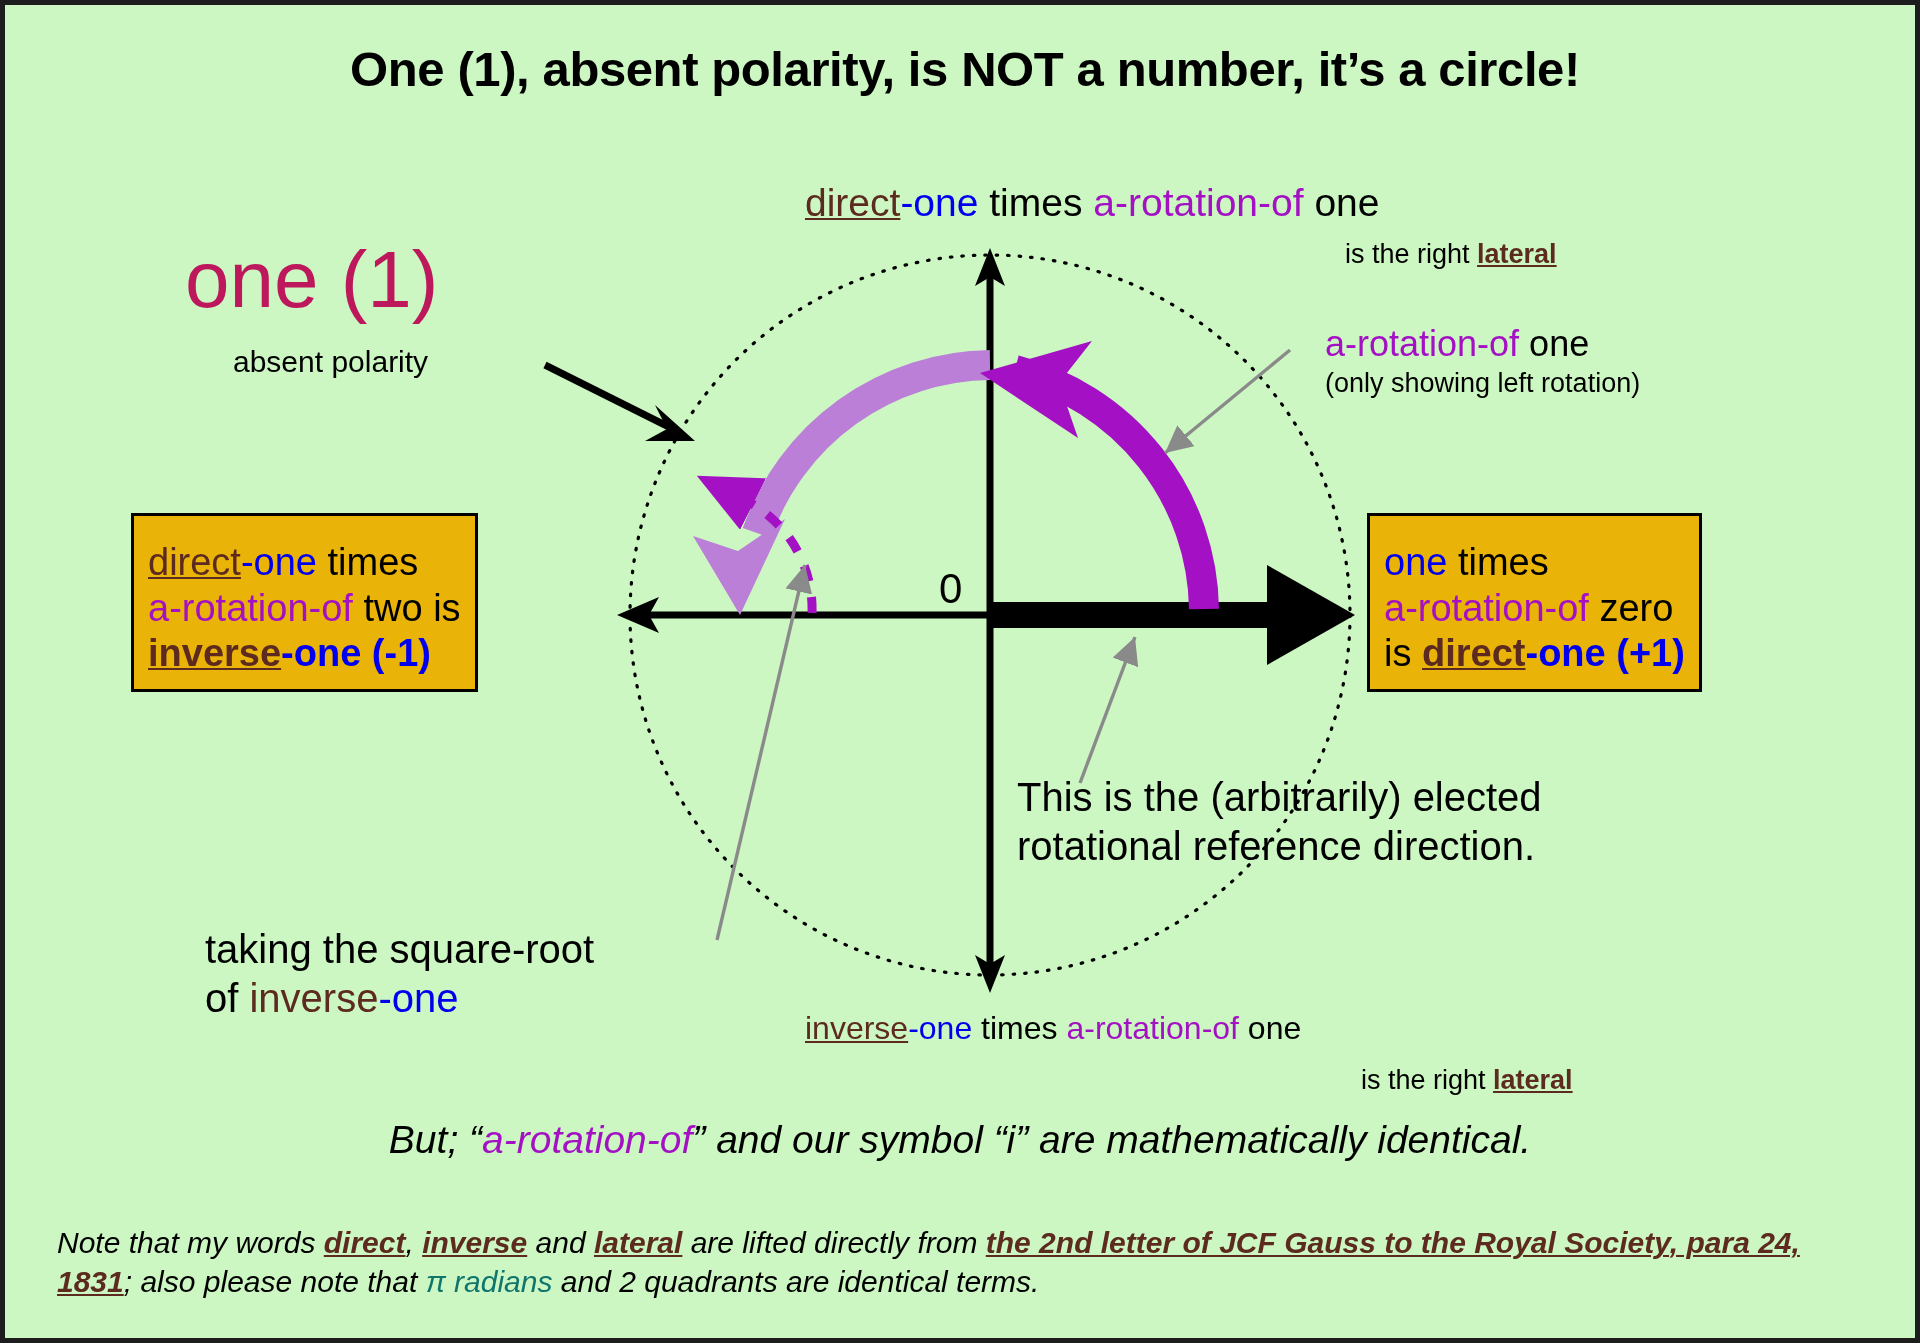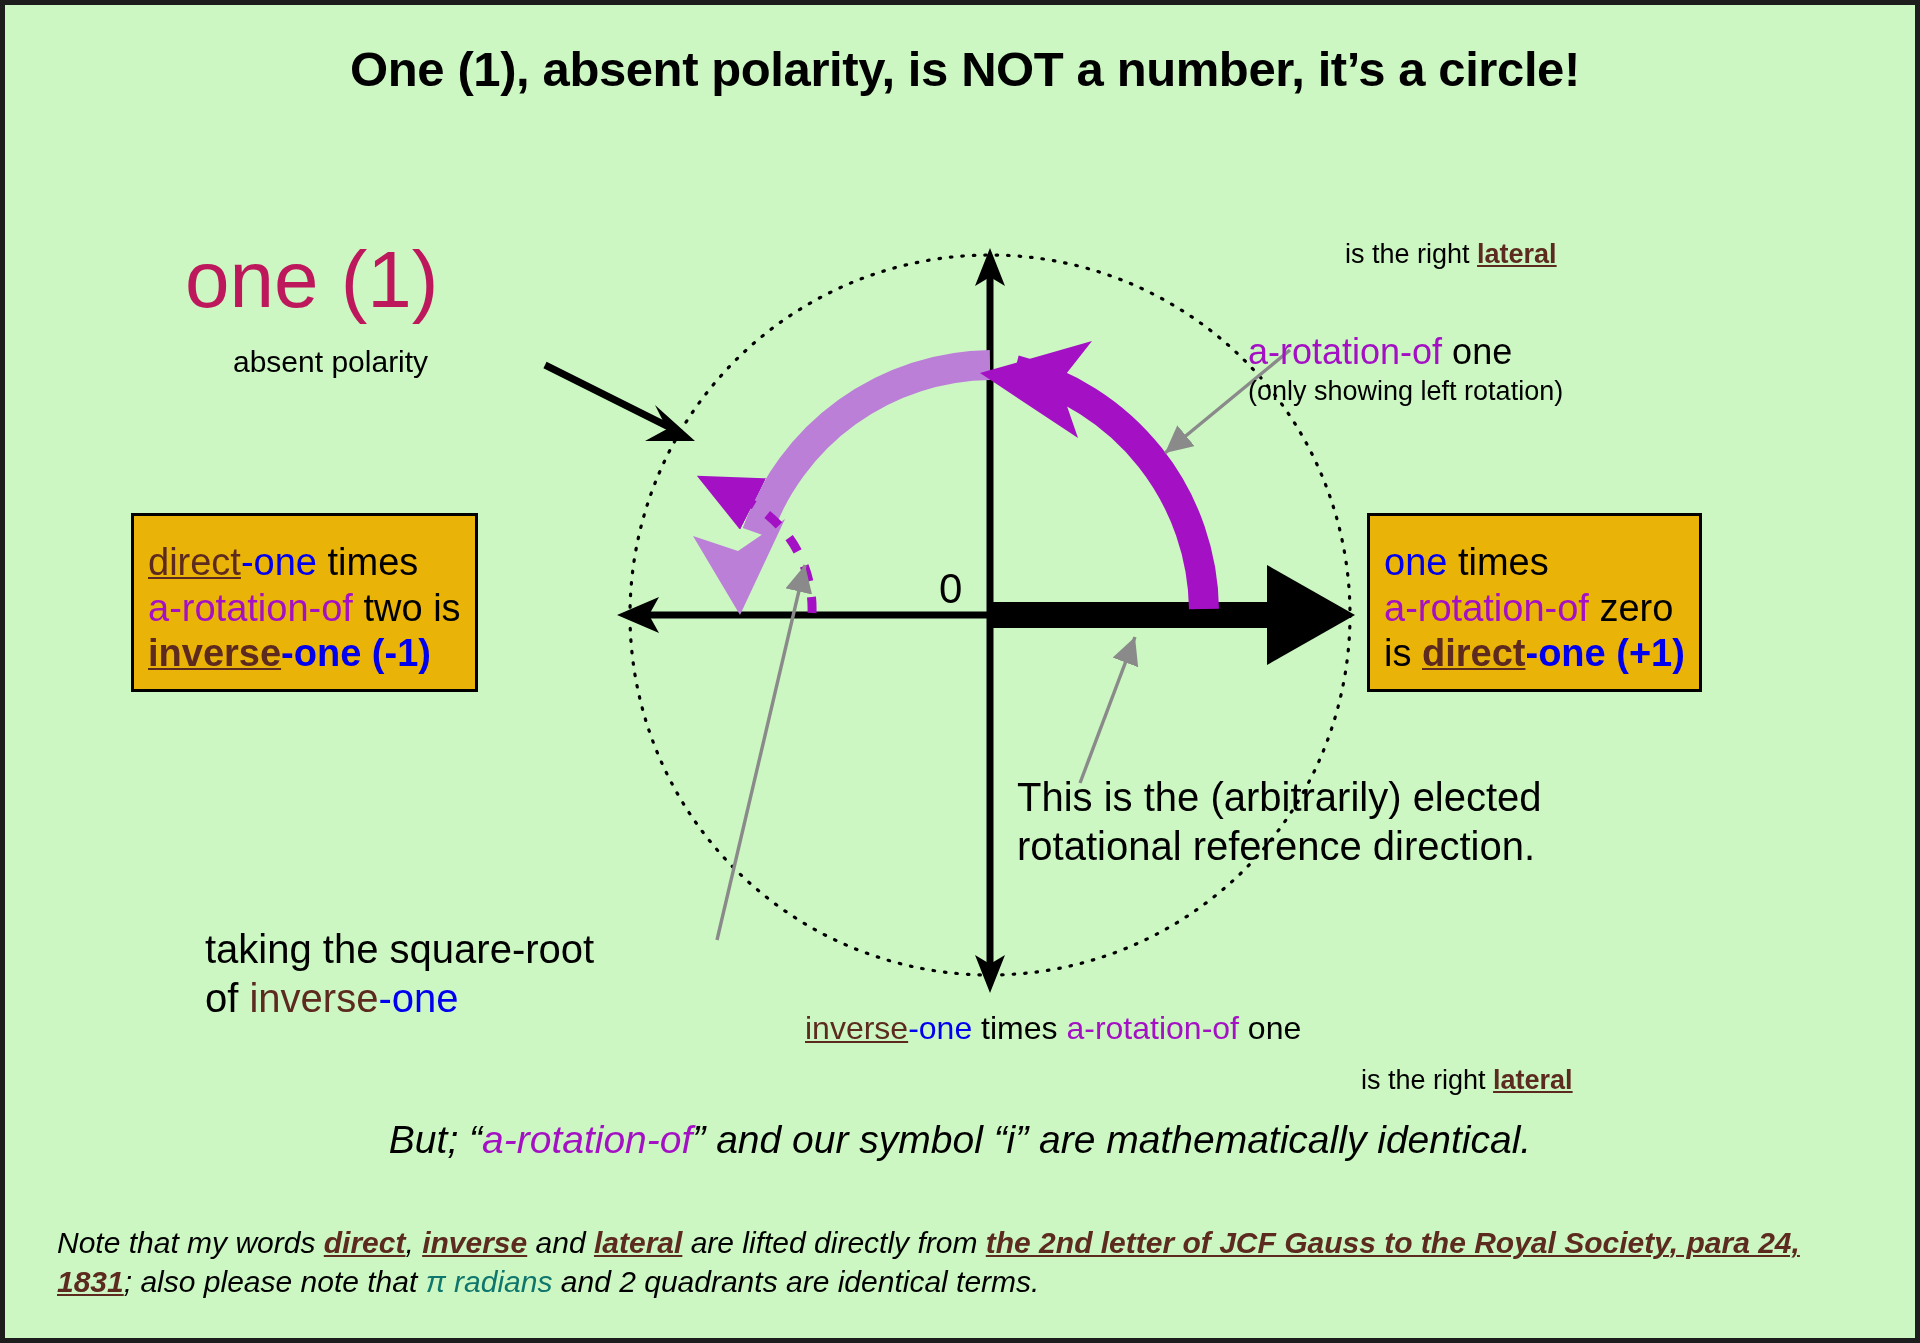--- a/index.html
+++ b/index.html
@@ -70,25 +70,24 @@
     line-height: 1.05;
   }
   #top-sub {
     left: 1340px; top: 234px;
     font-size: 27px;
     white-space: nowrap;
   }
 
   
   #rot-note {
-    left: 1243px; top: 318px;
+    left: 1320px; top: 318px;
     font-size: 36px;
     white-space: nowrap;
     line-height: 1.15;
-    margin-top: 8px;
   }
   #rot-note .sub { font-size: 27px; display: block; margin-top: 4px; }
 
   
   .factbox {
     background: #eab308;
     border: 3px solid #000;
     padding: 24px 14px 12px 14px;
     font-size: 38px;
     line-height: 1.20;
@@ -199,20 +198,23 @@
     <line x1="1075" y1="778" x2="1130" y2="632" stroke="#8a8a8a" stroke-width="3.4" marker-end="url(#greyArrow)"></line>
 
     <line x1="712" y1="935" x2="800" y2="560" stroke="#8a8a8a" stroke-width="3.4" marker-end="url(#greyArrow)"></line>
   </svg>
 
   <div id="headline" class="abs">One (1), absent polarity, is NOT a number, it’s a circle!</div>
 
   <div id="one-label" class="abs">one (1)</div>
   <div id="absent-polarity" class="abs">absent polarity</div>
 
+  <div id="top-label" class="abs">
+    <span class="c-brown u">direct</span><span class="c-blue">-one</span><span class="c-black"> times </span><span class="c-purple">a-rotation-of</span><span class="c-black"> one</span>
+  </div>
   <div id="top-sub" class="abs">
     <span class="c-black">is the right </span><span class="c-brown u b">lateral</span>
   </div>
 
   <div id="rot-note" class="abs">
     <span class="c-purple">a-rotation-of</span><span class="c-black"> one</span>
     <span class="sub c-black">(only showing left rotation)</span>
   </div>
 
   <div id="box-left" class="abs factbox">

